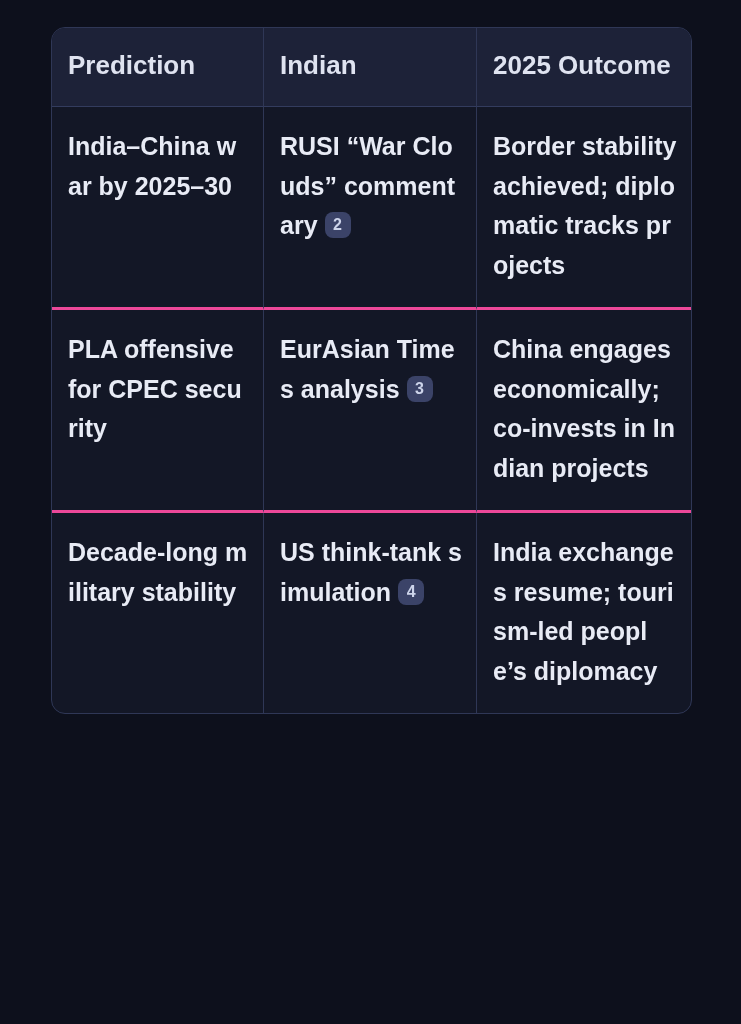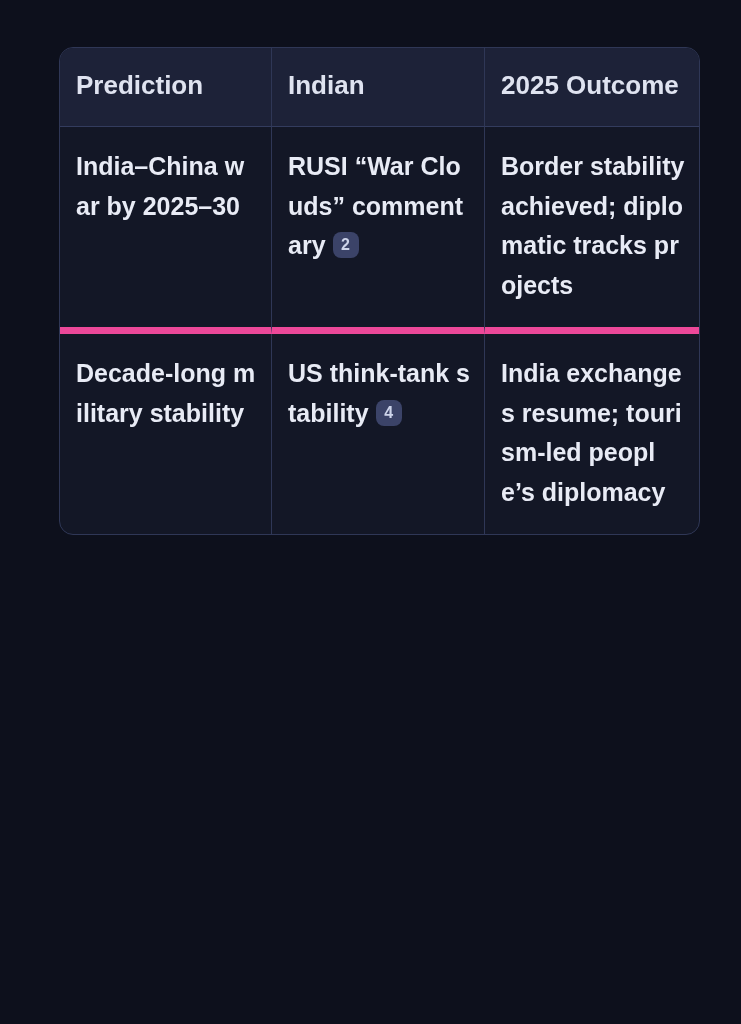--- a/index.html
+++ b/index.html
@@ -10,25 +10,24 @@
   body {
     width: 741px;
     height: 1024px;
     overflow: hidden;
     font-family: "Liberation Sans", sans-serif;
     -webkit-font-smoothing: antialiased;
   }
 
   #table-wrap {
     position: absolute;
-    left: 59px;
+    left: 51px;
     top: 27px;
     width: 639px;
     box-sizing: border-box;
-    margin-top: 20px;
   }
 
   table.pred-table {
     width: 639px;
     border-collapse: separate;
     border-spacing: 0;
     table-layout: fixed;
     border: 1px solid #2f3756;
     border-radius: 14px;
     overflow: hidden;
@@ -59,21 +58,21 @@
   tbody td {
     background: #11152400;
     color: #e8ebf5;
     font-size: 25px;
     font-weight: bold;
     line-height: 1.58;
     text-align: left;
     vertical-align: top;
     padding: 20px 14px 22px 16px;
     border-right: 1px solid #2f3756;
-    border-bottom: 7px solid #ec4899;
+    border-bottom: 3px solid #ec4899;
     box-sizing: border-box;
     word-break: break-all;
     overflow-wrap: anywhere;
     hyphens: none;
   }
   tbody td:last-child { border-right: none; }
   tbody tr:last-child td { border-bottom: none; }
 
   .cite-badge {
     display: inline-block;
@@ -110,19 +109,24 @@
         <th>2025 Outcome</th>
       </tr>
     </thead>
     <tbody>
       <tr>
         <td>India–China war by 2025–30</td>
         <td><span>RUSI “War Clouds” commentary</span><span class="cite-badge">2</span></td>
         <td>Border stability achieved; diplomatic tracks projects</td>
       </tr>
       <tr>
+        <td>PLA offensive for CPEC security</td>
+        <td><span>EurAsian Times analysis</span><span class="cite-badge">3</span></td>
+        <td>China engages economically; co-invests in Indian projects</td>
+      </tr>
+      <tr>
         <td>Decade-long military stability</td>
-        <td><span>US think-tank stability</span><span class="cite-badge">4</span></td>
+        <td><span>US think-tank simulation</span><span class="cite-badge">4</span></td>
         <td>India exchanges resume; tourism-led people’s diplomacy</td>
       </tr>
     </tbody>
   </table>
 </div>
 
 </body></html>

